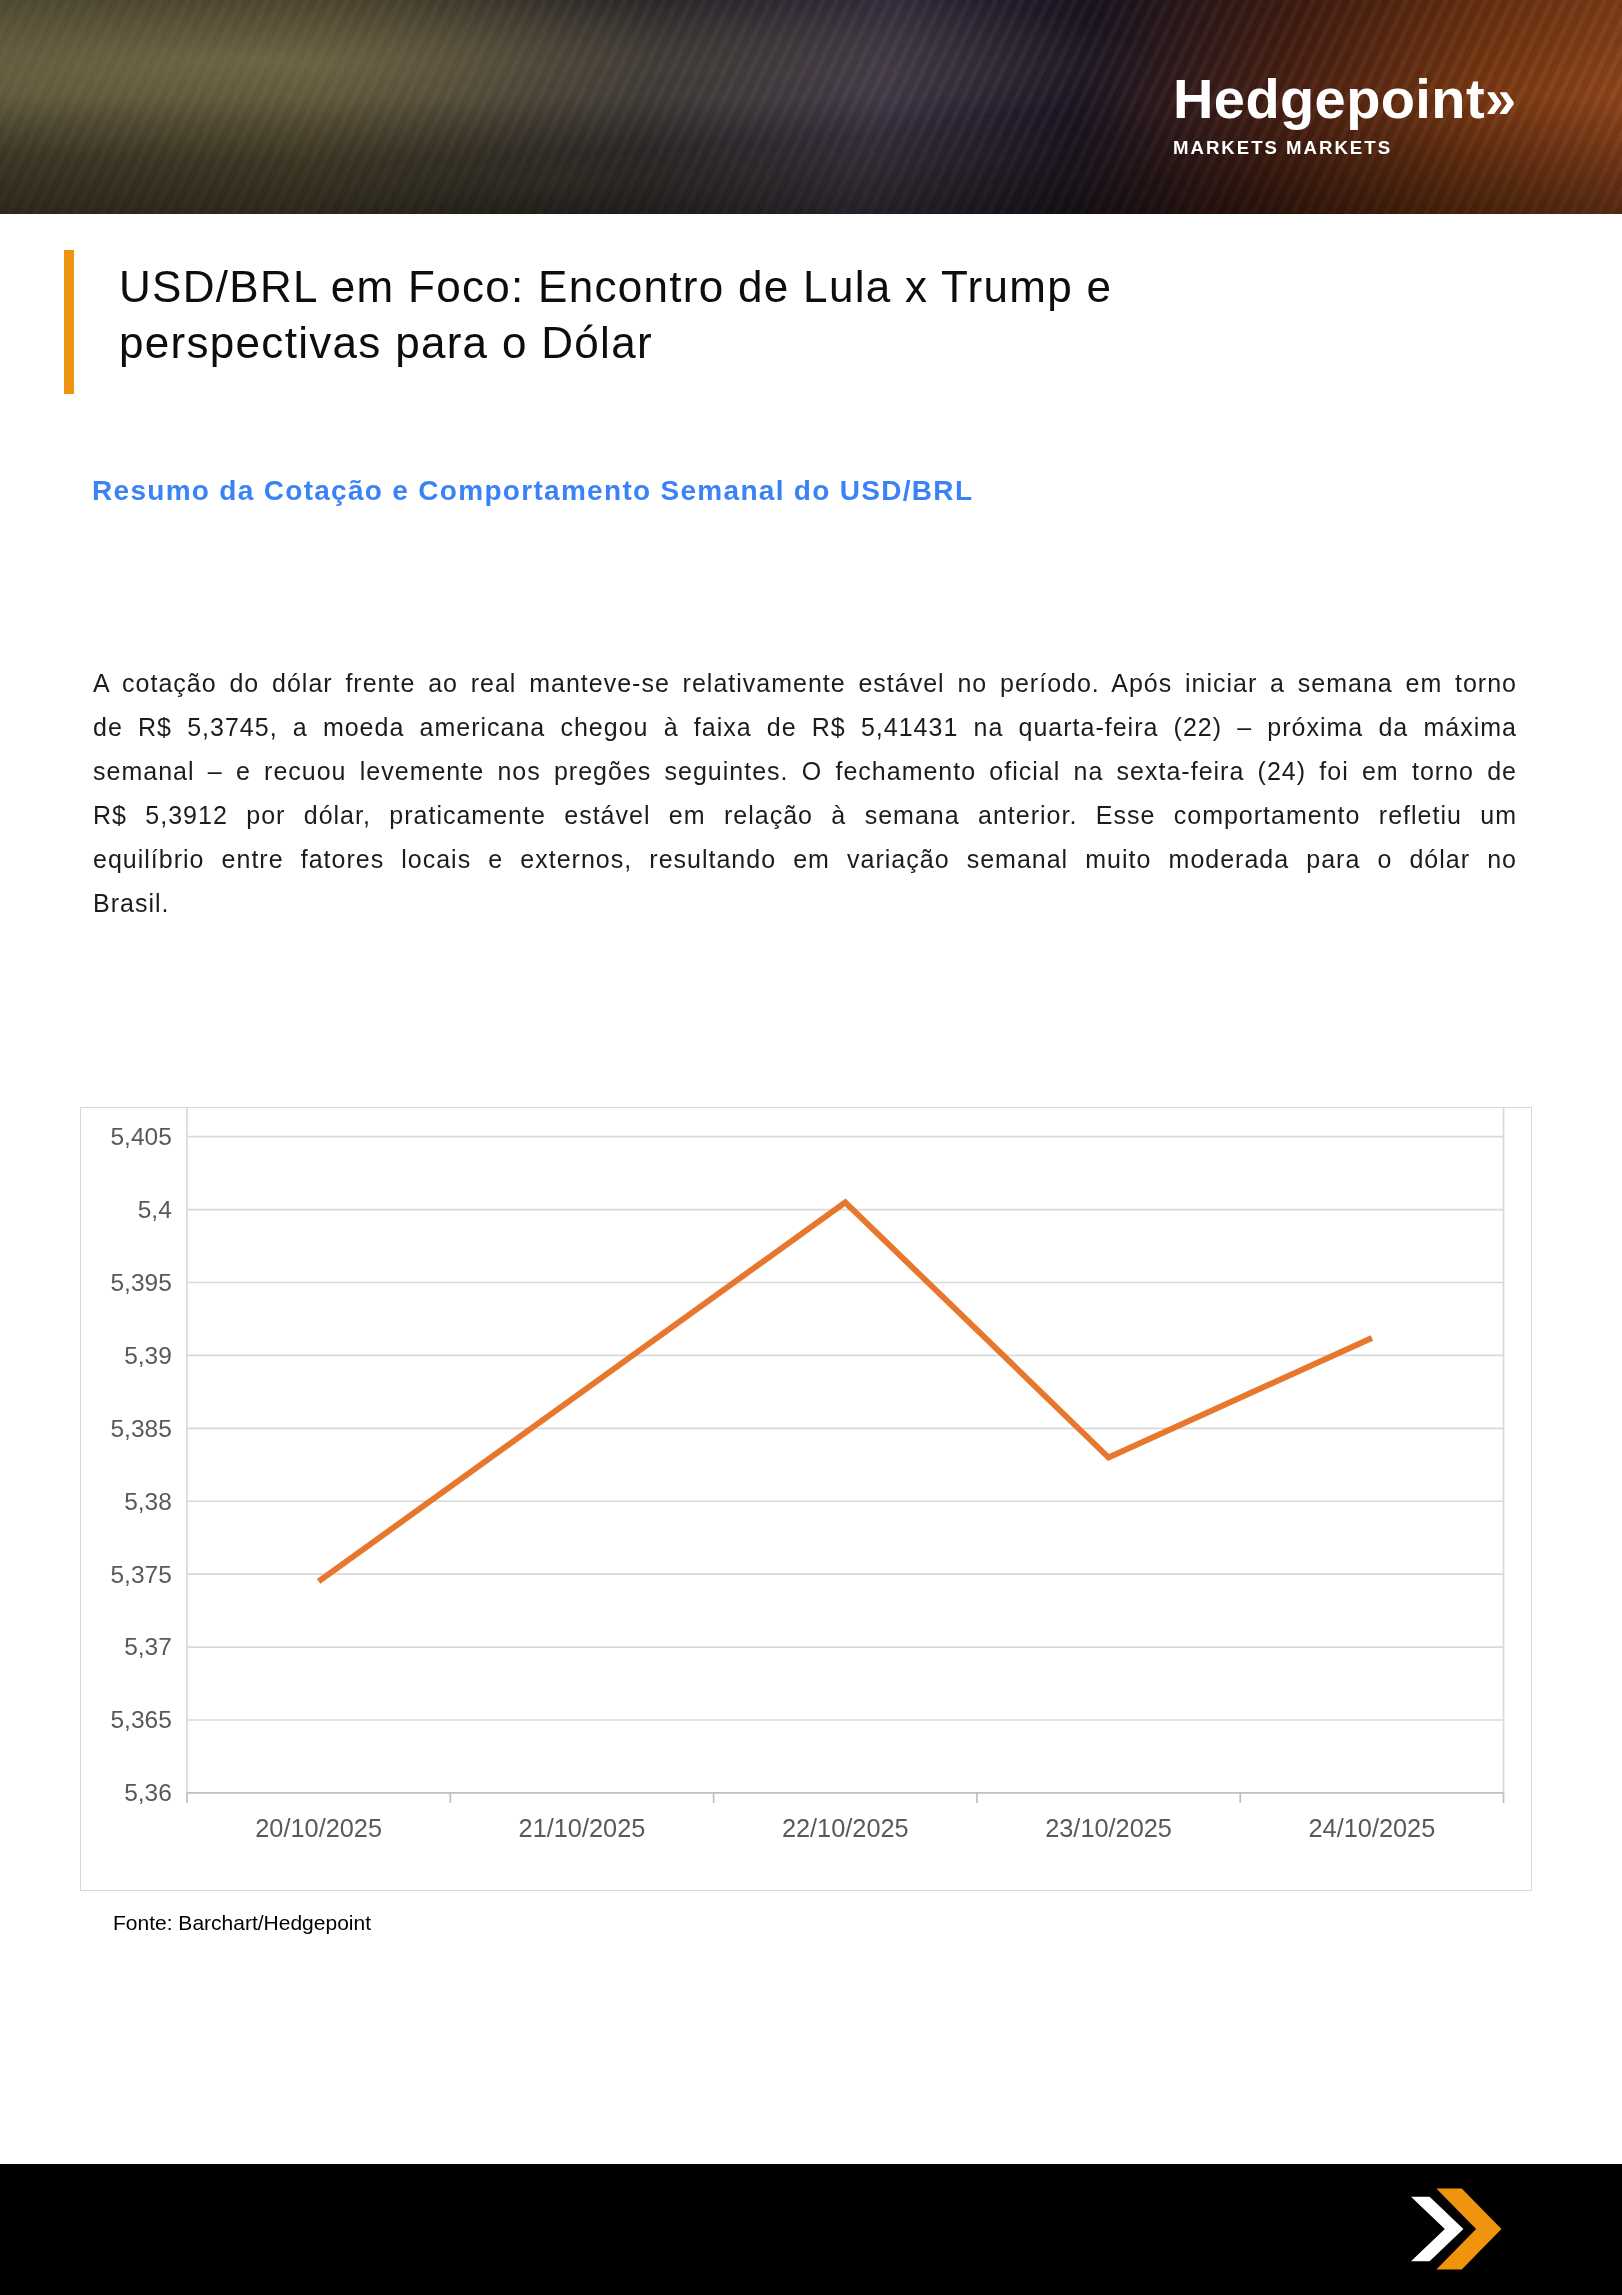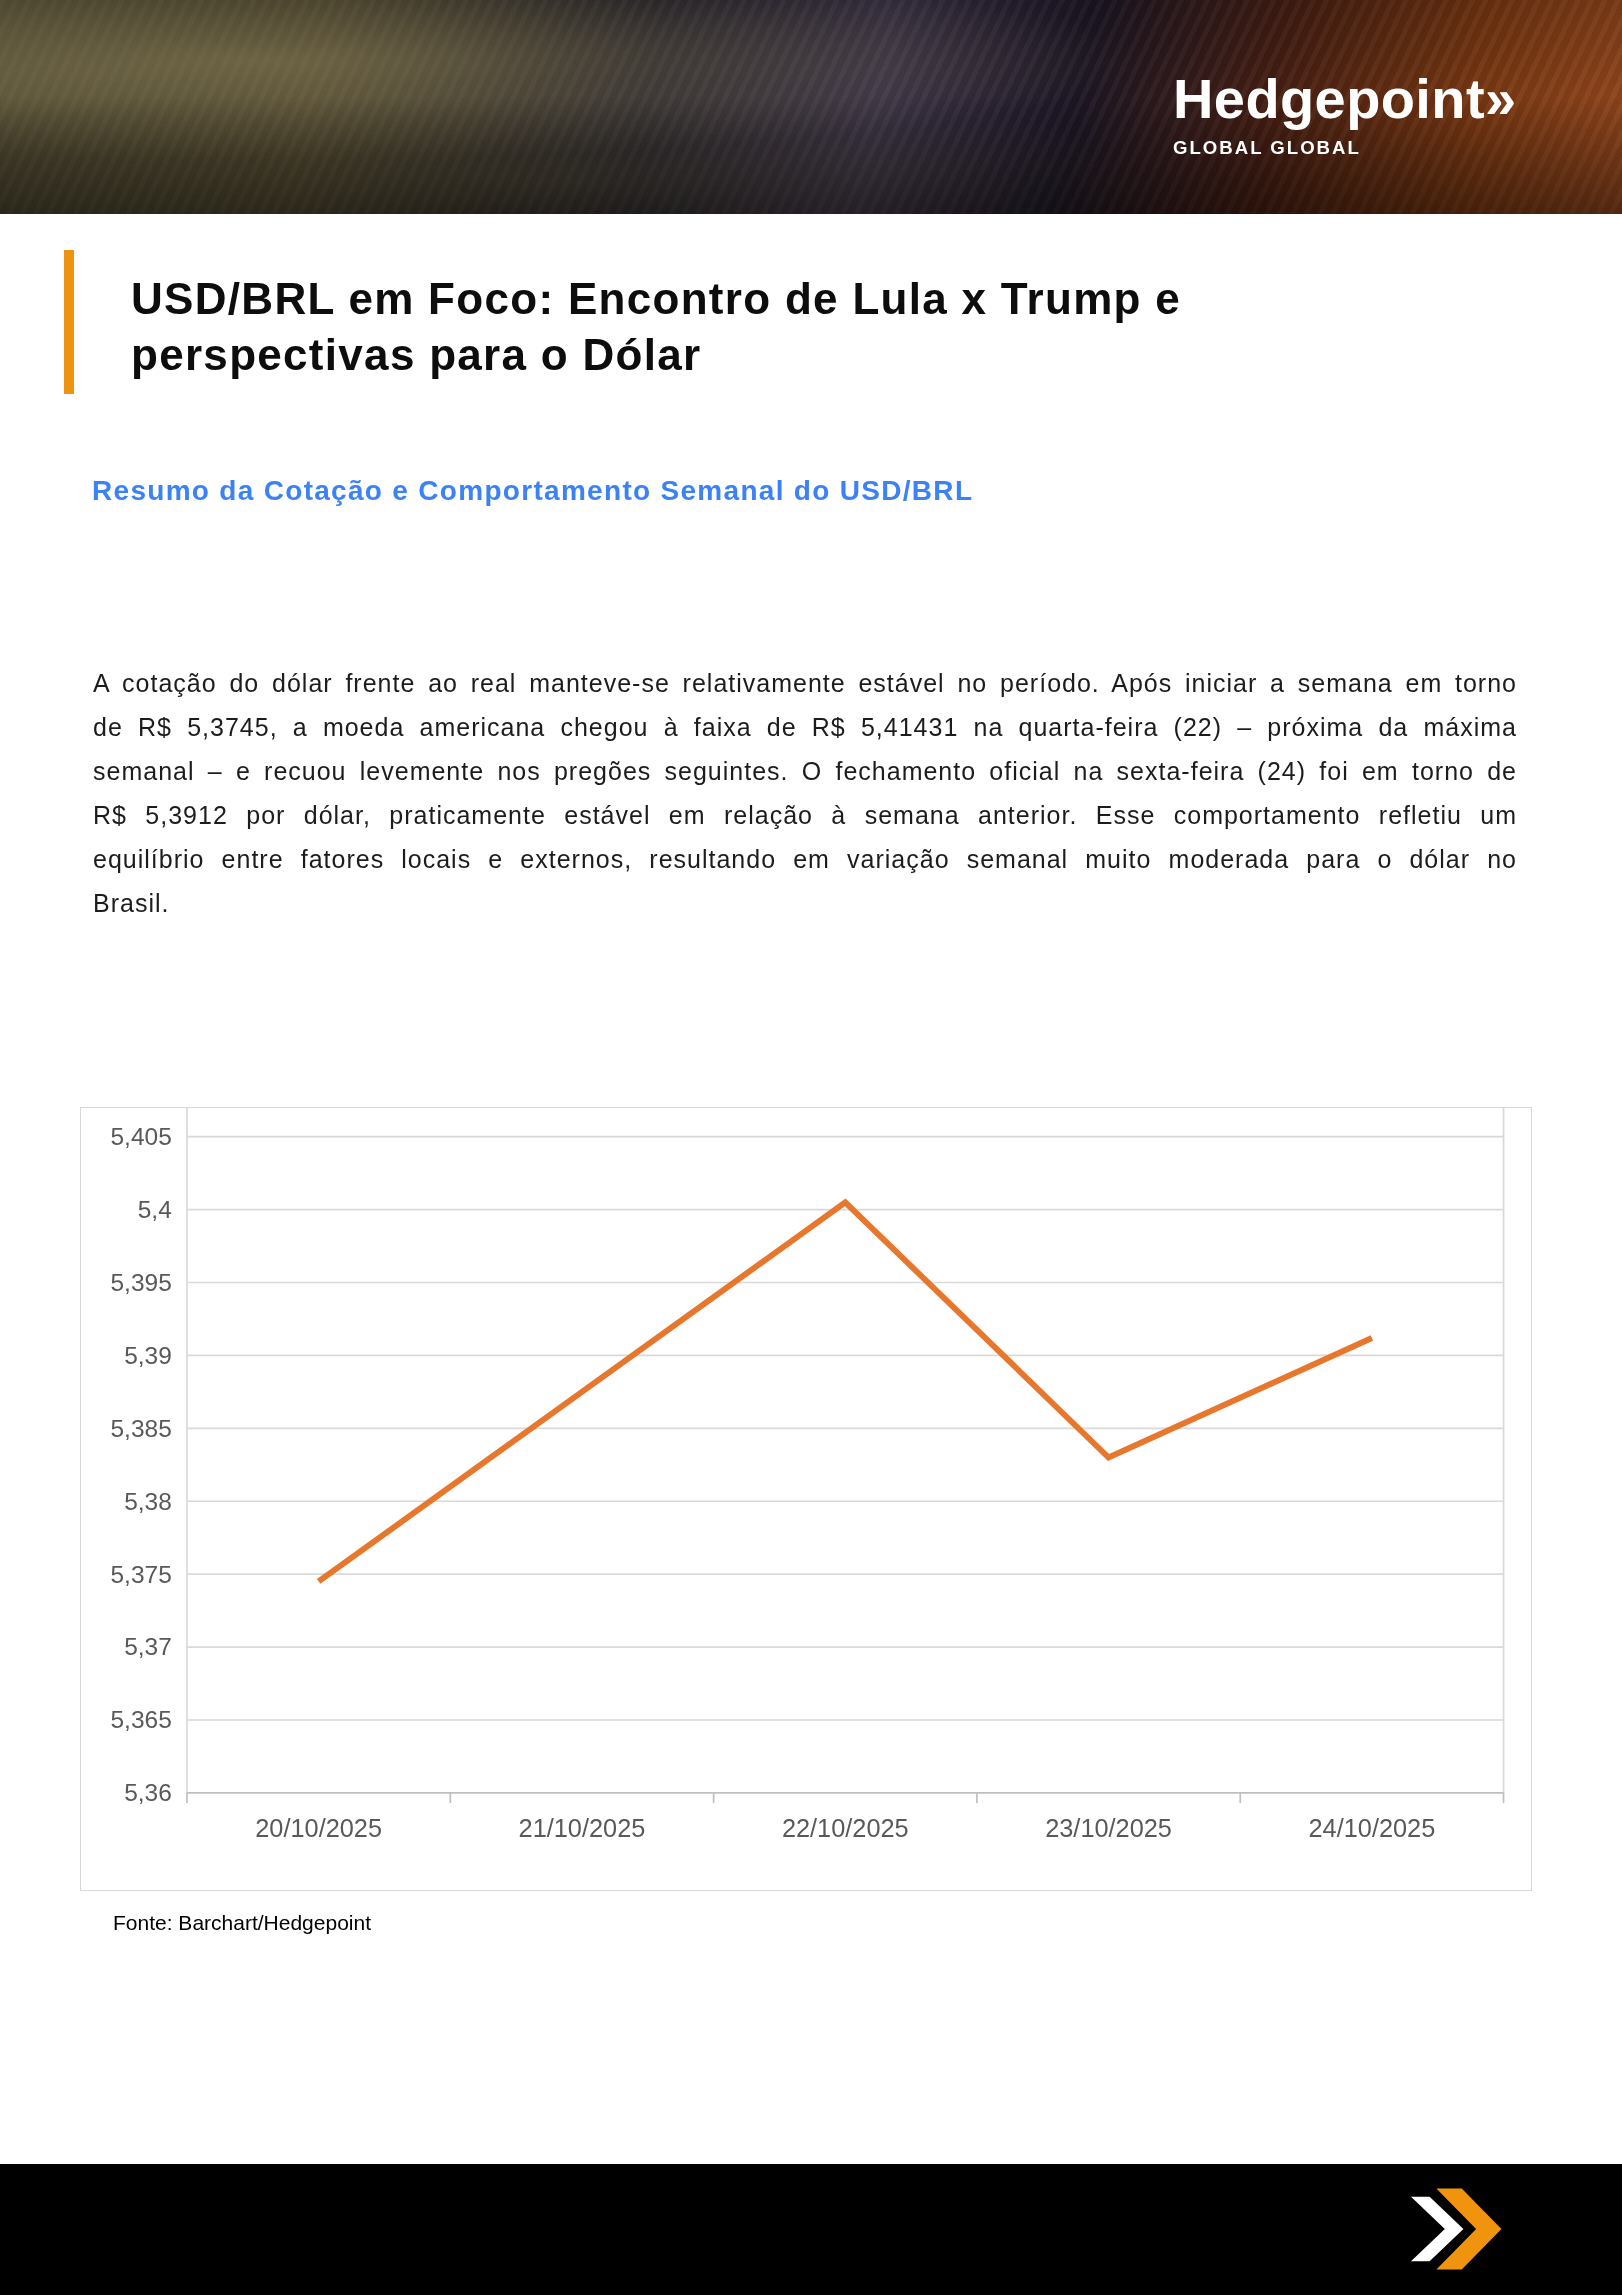--- a/index.html
+++ b/index.html
@@ -18,22 +18,22 @@
       repeating-linear-gradient(115deg, rgba(255,255,255,.04) 0 5px, rgba(0,0,0,.05) 5px 12px),
       linear-gradient(100deg,#2b2619 0%, #3d3524 20%, #23202c 40%, #3a3149 54%, #1e1726 66%, #4a2013 78%, #7e3a12 90%, #9a4a1e 100%);
   }
   .brand-lockup{position:absolute;left:1173px;top:71px;color:#ffffff;line-height:1;}
   .brand-wordmark{font-size:56px;font-weight:700;letter-spacing:0.4px;white-space:nowrap;text-align:center;}
   .brand-tagline{font-size:18.6px;font-weight:600;letter-spacing:2px;margin-top:12px;}
   
   .title-block{position:absolute;top:250px;left:64px;}
   .title-accent-bar{position:absolute;left:0;top:0;width:10px;height:144px;background:#EE9311;}
   .page-title{
-    position:absolute;left:49px;top:3.4px;width:1250px;margin:18px;
-    font-size:44px;line-height:56px;font-weight:700;letter-spacing:1.3px;color:#0d0d0d;
+    position:absolute;left:49px;top:3.4px;width:1250px;margin:6px;
+    font-size:44px;line-height:56px;font-weight:400;letter-spacing:1.3px;color:#0d0d0d;
   }
   .section-heading{
     position:absolute;top:463px;left:91px;width:1234px;margin:1px;
     font-size:28px;line-height:53px;font-weight:700;letter-spacing:1.3px;color:#3b82f6;
   }
   .body-text{
     position:absolute;top:661px;left:93px;width:1424px;margin:0;
     font-size:25px;line-height:44px;font-weight:400;color:#1c1c1c;
     text-align:justify;letter-spacing:1px;word-spacing:3.4px;
   }
@@ -55,21 +55,21 @@
   .footer-chevrons{position:absolute;right:118px;top:12px;width:93px;height:106px;}
 </style>
 </head>
 <body>
 
 <div>
 
   <header class="header-banner">
     <div class="brand-lockup">
       <div class="brand-wordmark">Hedgepoint»</div>
-      <div class="brand-tagline">GLOBAL GLOBAL</div>
+      <div class="brand-tagline">MARKETS MARKETS</div>
     </div>
   </header>
 
   <section class="title-block">
     <span class="title-accent-bar"></span>
     <h1 class="page-title">USD/BRL em Foco: Encontro de Lula x Trump e perspectivas para o Dólar</h1>
   </section>
 
   <h2 class="section-heading">Resumo da Cotação e Comportamento Semanal do USD/BRL</h2>
 

